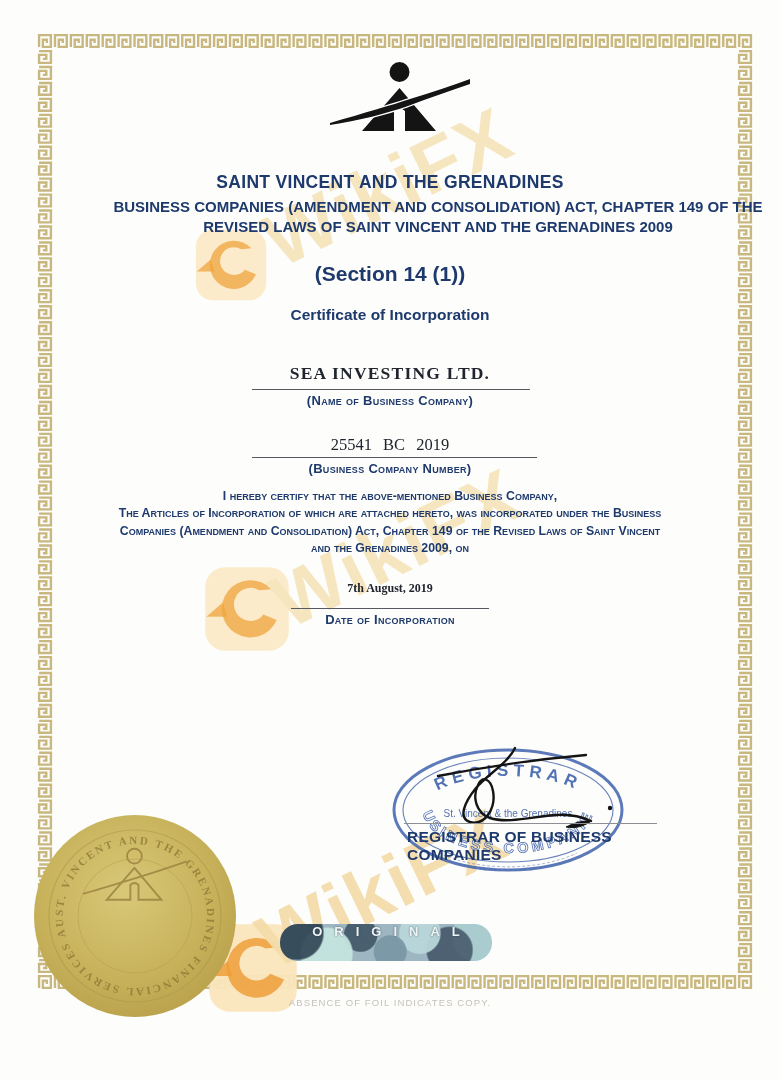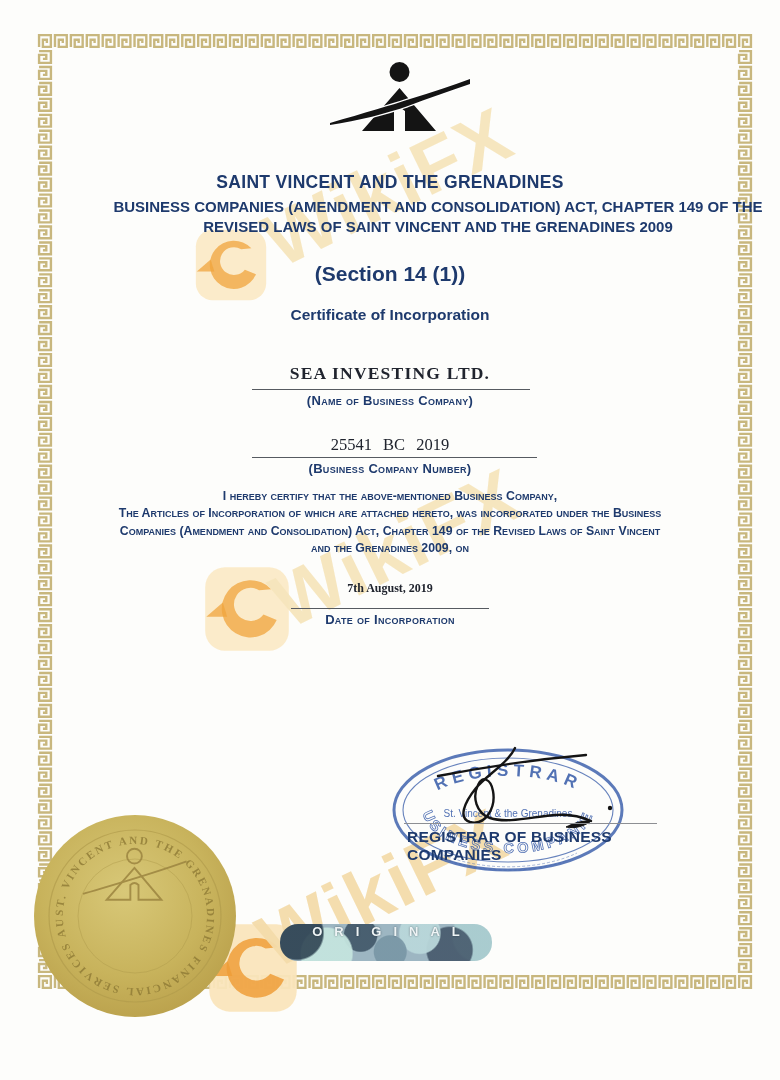--- a/index.html
+++ b/index.html
@@ -401,15 +401,16 @@
         <ellipse cx="69.5" cy="11" rx="10" ry="10"></ellipse>
         <path d="M69.5,27 L106,70 L75,70 L75,50 Q69.5,44.5 64,50 L64,70 L32,70 Z"></path>
         <path d="M0,62 C40,50 90,36 140,18"></path>
       </g>
     </svg>
 
     <div class="foil-strip">
       <span>ORIGINAL</span>
     </div>
 
+    <div class="center footer-note">ABSENCE OF FOIL INDICATES COPY.</div>
 
   </div>
 </div>
 
 </body></html>

